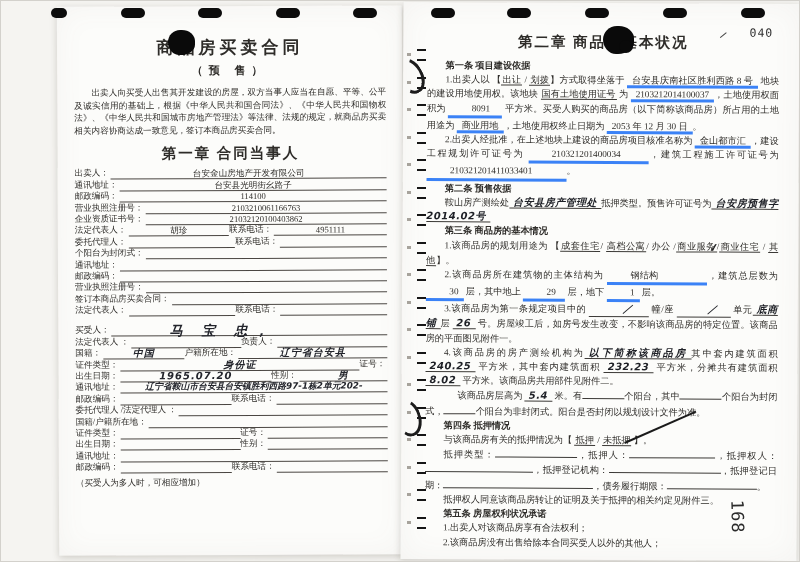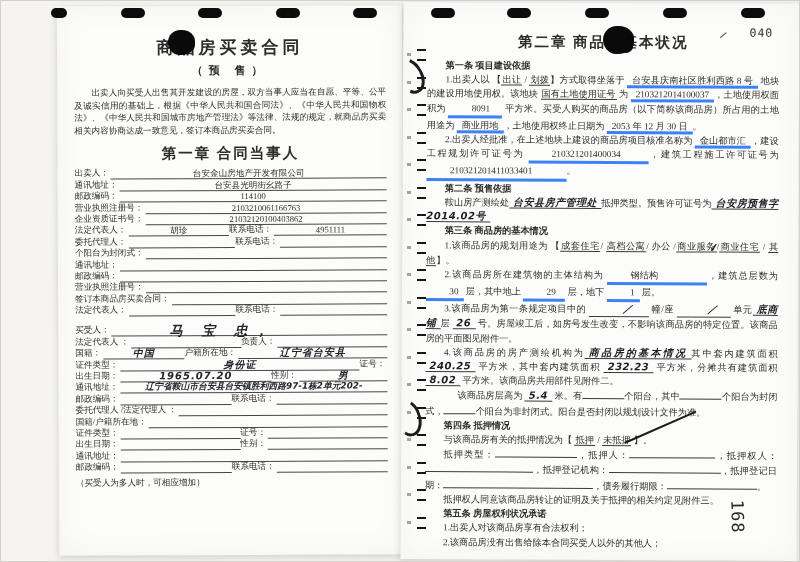--- a/index.html
+++ b/index.html
@@ -221,21 +221,21 @@
     <p class="rp"><span class="seg-t">1.出卖人以 【</span><span class="seg-sel">出让</span><span class="seg-t"> / </span><span class="seg-sel">划拨</span><span class="seg-t">】方式取得坐落于 </span><span class="seg-fill">台安县庆南社区胜利西路 8 号</span><span class="seg-t"> 地块的建设用地使用权。该地块 </span><span class="seg-sel">国有土地使用证号</span><span class="seg-t"> 为 </span><span class="seg-fill">2103212014100037</span><span class="seg-t">，土地使用权面积为 </span><span class="seg-fill" style="min-width: 44px; display: inline-block;">8091</span><span class="seg-t"> 平方米。买受人购买的商品房（以下简称该商品房）所占用的土地用途为 </span><span class="seg-fill">商业用地</span><span class="seg-t">，土地使用权终止日期为 </span><span class="seg-fill">2053 年 12 月 30 日</span><span class="seg-t">。</span></p>
     <p class="rp"><span class="seg-t">2.出卖人经批准，在上述地块上建设的商品房项目核准名称为 </span><span class="seg-fill">金山都市汇</span><span class="seg-t">，建设工程规划许可证号为 </span><span class="seg-fill" style="min-width: 110px; display: inline-block;">210321201400034</span><span class="seg-t">，建筑工程施工许可证号为 </span><span class="seg-fill" style="min-width: 130px; display: inline-block;">210321201411033401</span><span class="seg-t">。</span></p>
 
     <p class="rh">第二条  预售依据</p>
     <p class="rp"><span class="seg-t">鞍山房产测绘处</span><span class="seg-hw">台安县房产管理处</span><span class="seg-t">抵押类型。预售许可证号为</span><span class="seg-hw">台安房预售字2014.02号</span></p>
 
     <p class="rh">第三条  商品房的基本情况</p>
     <p class="rp"><span class="seg-t">1.该商品房的规划用途为 【</span><span class="seg-sel">成套住宅</span><span class="seg-t">/ </span><span class="seg-sel">高档公寓</span><span class="seg-t">/ 办公 /</span><span class="seg-sel">商业服务</span><span class="seg-check">✓</span><span class="seg-t">/</span><span class="seg-sel">商业住宅</span><span class="seg-t"> / </span><span class="seg-sel">其他</span><span class="seg-t">】。</span></p>
     <p class="rp"><span class="seg-t">2.该商品房所在建筑物的主体结构为 </span><span class="seg-fill" style="min-width: 90px; display: inline-block;">钢结构</span><span class="seg-t">，建筑总层数为 </span><span class="seg-fill" style="min-width: 22px; display: inline-block;">30</span><span class="seg-t"> 层，其中地上 </span><span class="seg-fill" style="min-width: 32px; display: inline-block;">29</span><span class="seg-t"> 层，地下 </span><span class="seg-fill" style="min-width: 20px; display: inline-block;">1</span><span class="seg-t"> 层。</span></p>
     <p class="rp"><span class="seg-t">3.该商品房为第一条规定项目中的 </span><span class="seg-hwblank" style="min-width: 52px;">／</span><span class="seg-t"> 幢/座 </span><span class="seg-hwblank" style="min-width: 46px;">／</span><span class="seg-t"> 单元</span><span class="seg-hw">底商铺</span><span class="seg-t">层 </span><span class="seg-hw" style="min-width: 22px;">26</span><span class="seg-t"> 号。房屋竣工后，如房号发生改变，不影响该商品房的特定位置。该商品房的平面图见附件一。</span></p>
-    <p class="rp"><span class="seg-t">4.该商品房的房产测绘机构为</span><span class="seg-hw">商品房的基本情况</span><span class="seg-t">其中套内建筑面积 </span><span class="seg-hw">240.25</span><span class="seg-t"> 平方米，其中套内建筑面积 </span><span class="seg-hw">232.23</span><span class="seg-t"> 平方米，分摊共有建筑面积 </span><span class="seg-hw" style="min-width: 30px;">8.02</span><span class="seg-t"> 平方米。该商品房共用部件见附件二。</span></p>
+    <p class="rp"><span class="seg-t">4.该商品房的房产测绘机构为</span><span class="seg-hw">以下简称该商品房</span><span class="seg-t">其中套内建筑面积 </span><span class="seg-hw">240.25</span><span class="seg-t"> 平方米，其中套内建筑面积 </span><span class="seg-hw">232.23</span><span class="seg-t"> 平方米，分摊共有建筑面积 </span><span class="seg-hw" style="min-width: 30px;">8.02</span><span class="seg-t"> 平方米。该商品房共用部件见附件二。</span></p>
     <p class="rp ind2"><span class="seg-t">该商品房层高为 </span><span class="seg-hw" style="min-width: 26px;">5.4</span><span class="seg-t"> 米。有</span><span class="seg-blank" style="min-width: 42px;"></span><span class="seg-t">个阳台，其中</span><span class="seg-blank" style="min-width: 42px;"></span><span class="seg-t">个阳台为封闭式，</span><span class="seg-blank" style="min-width: 32px;"></span><span class="seg-t">个阳台为非封闭式。阳台是否封闭以规划设计文件为准。</span></p>
 
     <p class="rh">第四条  抵押情况</p>
     <div class="relwrap">
       <p class="rp"><span class="seg-t">与该商品房有关的抵押情况为【 </span><span class="seg-sel">抵押</span><span class="seg-t"> / </span><span class="seg-sel">未抵押</span><span class="seg-t"> 】。</span></p>
       <div class="m-slash"></div>
     </div>
     <p class="rp"><span class="seg-t">抵押类型：</span><span class="seg-blank" style="min-width: 82px;"></span><span class="seg-t">，抵押人：</span><span class="seg-blank" style="min-width: 86px;"></span><span class="seg-t">，抵押权人：</span><span class="seg-blank" style="min-width: 108px;"></span><span class="seg-t">，抵押登记机构：</span><span class="seg-blank" style="min-width: 112px;"></span><span class="seg-t">，抵押登记日期：</span><span class="seg-blank" style="min-width: 150px;"></span><span class="seg-t">，债务履行期限：</span><span class="seg-blank" style="min-width: 90px;"></span><span class="seg-t">。</span></p>
     <p class="rp">抵押权人同意该商品房转让的证明及关于抵押的相关约定见附件三。</p>
 

